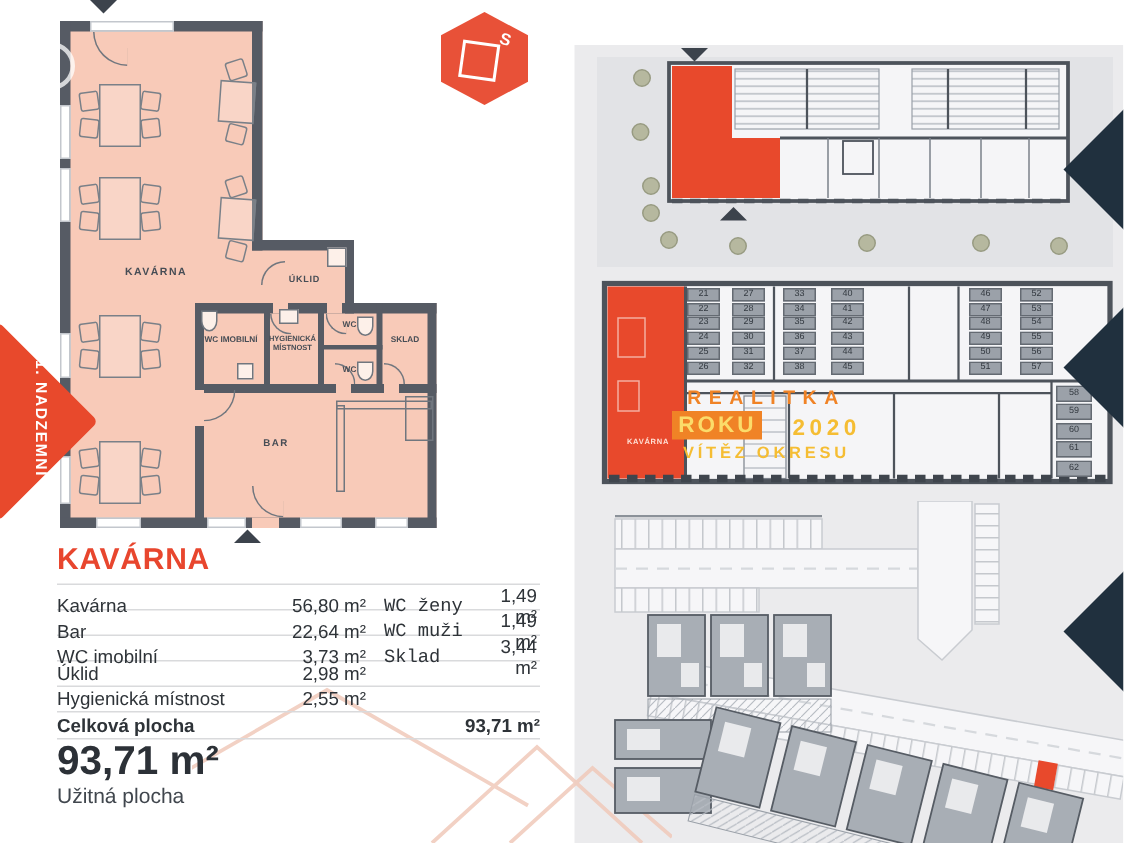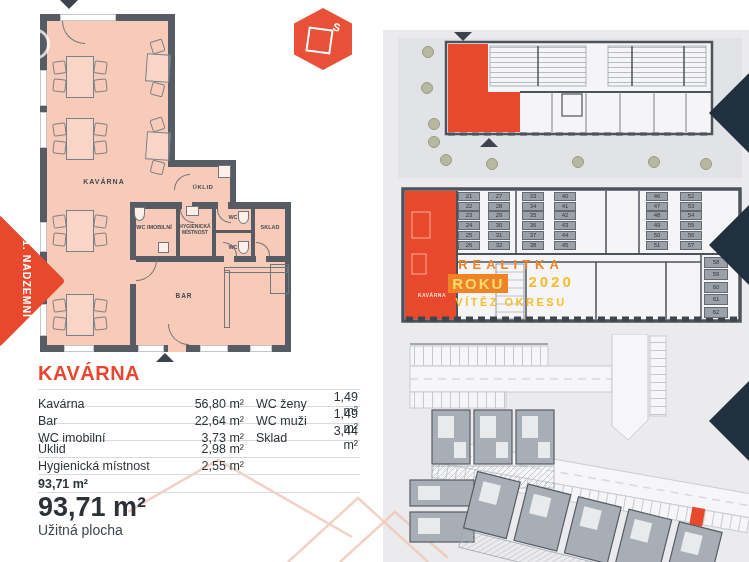--- a/index.html
+++ b/index.html
@@ -20,21 +20,21 @@
   .chair{position:absolute;width:11px;height:11px;border:1px solid #7a8088;border-radius:2px;}
   .tri-down{position:absolute;width:0;height:0;border-left:9px solid transparent;border-right:9px solid transparent;border-top:9px solid #3c434c;}
   .tri-up{position:absolute;width:0;height:0;border-left:9px solid transparent;border-right:9px solid transparent;border-bottom:9px solid #3c434c;}
   
   .realit-mark{position:absolute;left:46px;top:16px;font-size:23px;font-weight:bold;color:rgba(255,255,255,0.85);letter-spacing:0.5px;}
   .realit-arc{position:absolute;left:18px;top:28px;width:26px;height:26px;border:3px solid rgba(255,255,255,0.75);border-radius:50%;}
   .unit-title{position:absolute;left:38px;top:362px;font-size:20px;font-weight:bold;color:#e8462e;letter-spacing:0.5px;}
   .atable{position:absolute;left:38px;top:389px;width:322px;border-top:1px solid #d9dadc;font-size:12.5px;color:#2e3338;}
   .trow{display:grid;grid-template-columns:142px 66px 78px 1fr;align-items:center;height:16px;border-bottom:1px solid #d9dadc;}
   .trow .tv{text-align:right;padding-right:2px;}
-  .trow .c2{padding-left:10px;}
+  .trow .c2{padding-left:10px;font-family:Liberation Mono, monospace;}
   .trow-total{display:grid;grid-template-columns:1fr auto;align-items:center;height:17px;font-weight:bold;border-bottom:1px solid #d9dadc;}
   .big-area{position:absolute;left:38px;top:492px;font-size:27px;font-weight:bold;color:#2c3137;}
   .big-caption{position:absolute;left:38px;top:522px;font-size:14px;color:#41474e;}
   
   .ribbon-diamond{position:absolute;left:-48px;top:234px;width:94px;height:94px;background:#e8492c;transform:rotate(45deg);border-radius:4px;}
   .ribbon-label{position:absolute;left:-28px;top:273px;width:110px;text-align:center;transform:rotate(90deg);color:#fff;font-size:10.5px;font-weight:bold;letter-spacing:1px;}
   
   .hex{clip-path:polygon(50% 0,100% 25%,100% 75%,50% 100%,0 75%,0 25%);}
   .compass{position:absolute;left:294px;top:8px;width:58px;height:62px;background:#e85138;}
   .compass-square{position:absolute;left:13px;top:20px;width:21px;height:21px;border:2.5px solid #fff;transform:rotate(8deg);}
@@ -48,21 +48,21 @@
   .plan1{position:absolute;left:396px;top:30px;width:350px;height:150px;}
   .plan2{position:absolute;left:396px;top:182px;width:350px;height:148px;}
   .plan3{position:absolute;left:396px;top:334px;width:353px;height:228px;}
   .tree{position:absolute;width:10px;height:10px;border-radius:50%;background:#b6b89f;border:1px solid #989b82;}
   .scell{position:absolute;width:22px;height:9px;background:#9ba1a9;box-shadow:inset 0 0 0 1px #646a72;
          font-size:6px;line-height:9px;text-align:center;color:#343a41;}
   .p2-unit-label{position:absolute;left:12px;top:110px;width:48px;text-align:center;font-size:5px;font-weight:bold;color:#ffe0d5;letter-spacing:0.5px;}
   
   .badge{position:absolute;left:449px;top:258px;width:124px;text-align:center;z-index:7;line-height:1;}
   .badge-l1{font-size:13px;font-weight:bold;color:#f08326;letter-spacing:5px;}
-  .badge-l2{margin-top:3px;display:flex;justify-content:center;align-items:flex-start;gap:20px;}
+  .badge-l2{margin-top:3px;display:flex;justify-content:center;align-items:flex-end;gap:20px;}
   .badge-roku{background:#f08326;color:#fbdc6a;font-size:15px;font-weight:bold;padding:2px 4px;letter-spacing:2px;}
   .badge-year{color:#f5bd33;font-size:15px;font-weight:bold;letter-spacing:3px;}
   .badge-l3{margin-top:4px;font-size:11px;font-weight:bold;color:#f5bd33;letter-spacing:2.5px;}
   
   .wm-outline{position:absolute;left:128px;top:450px;width:320px;height:112px;z-index:0;}
 </style>
 </head>
 <body>
 
 <div class="stage">
@@ -217,20 +217,21 @@
           <span class="tv"></span>
         </div>
         <div class="trow">
           <span class="tl">Hygienická místnost</span>
           <span class="tv">2,55 m²</span>
           <span class="tl c2"></span>
           <span class="tv"></span>
         </div>
       </div>
     <div class="trow-total">
+      <span>Celková plocha</span>
       <span>93,71 m²</span>
     </div>
   </div>
   <div class="big-area">93,71 m²</div>
   <div class="big-caption">Užitná plocha</div>
 
   <div class="plan1">
     <svg width="350" height="150" viewBox="0 0 350 150">
       <defs>
         <pattern id="hh" width="6" height="5" patternUnits="userSpaceOnUse">

